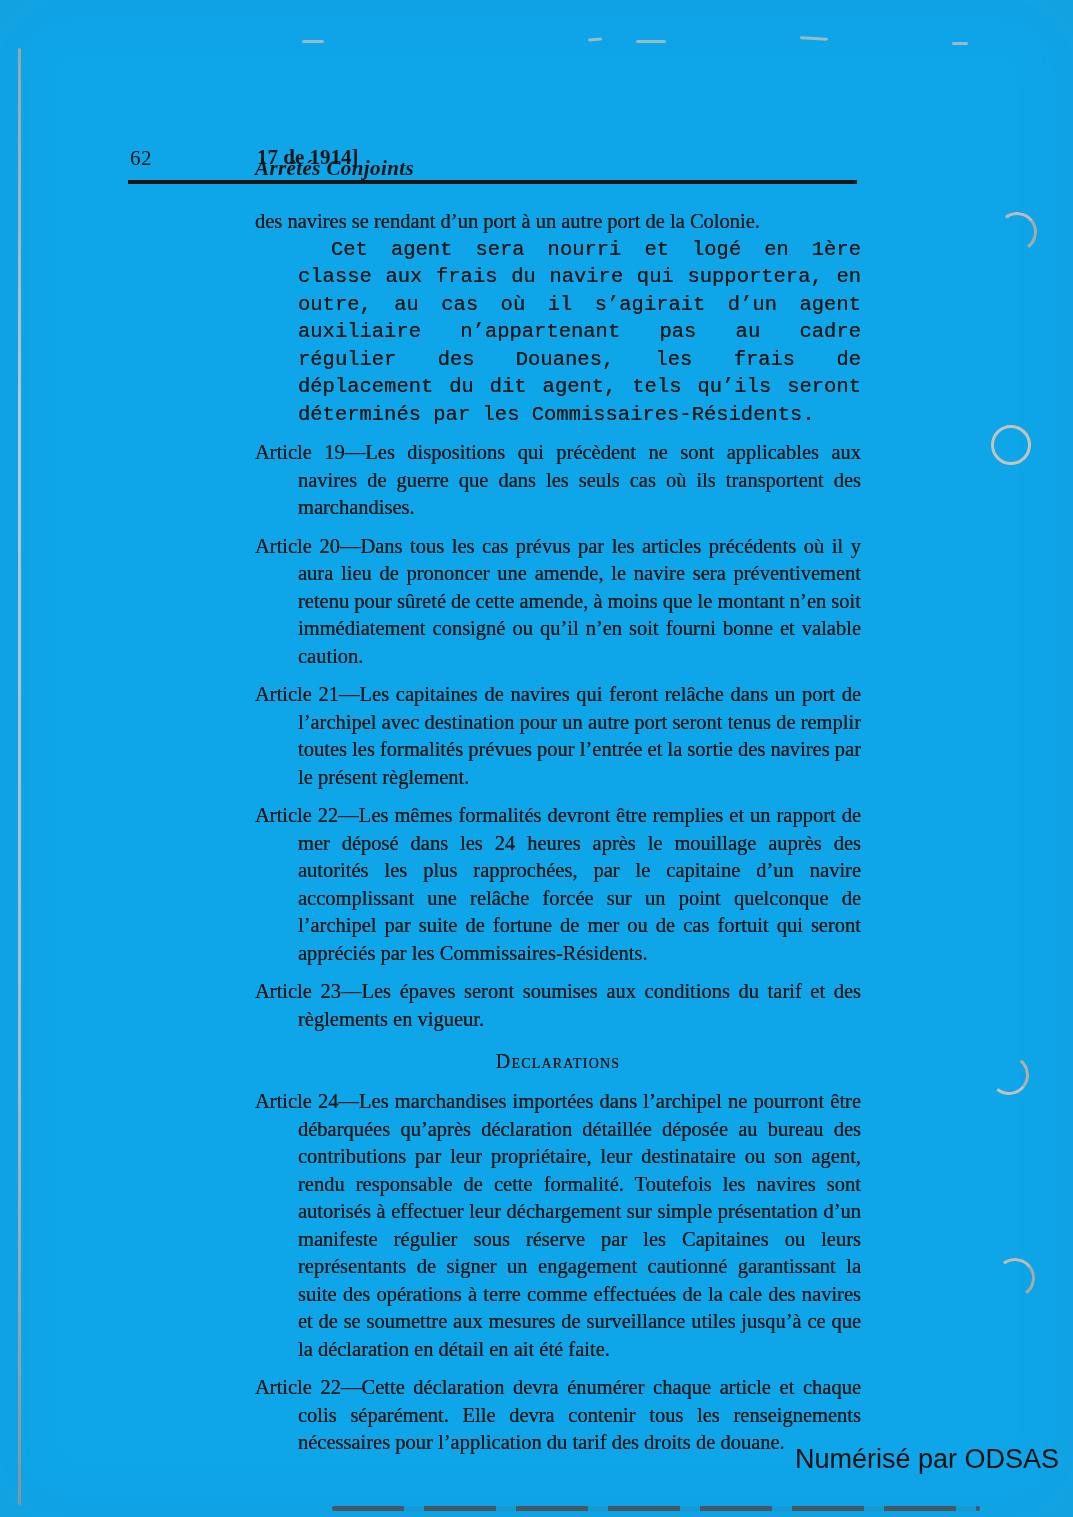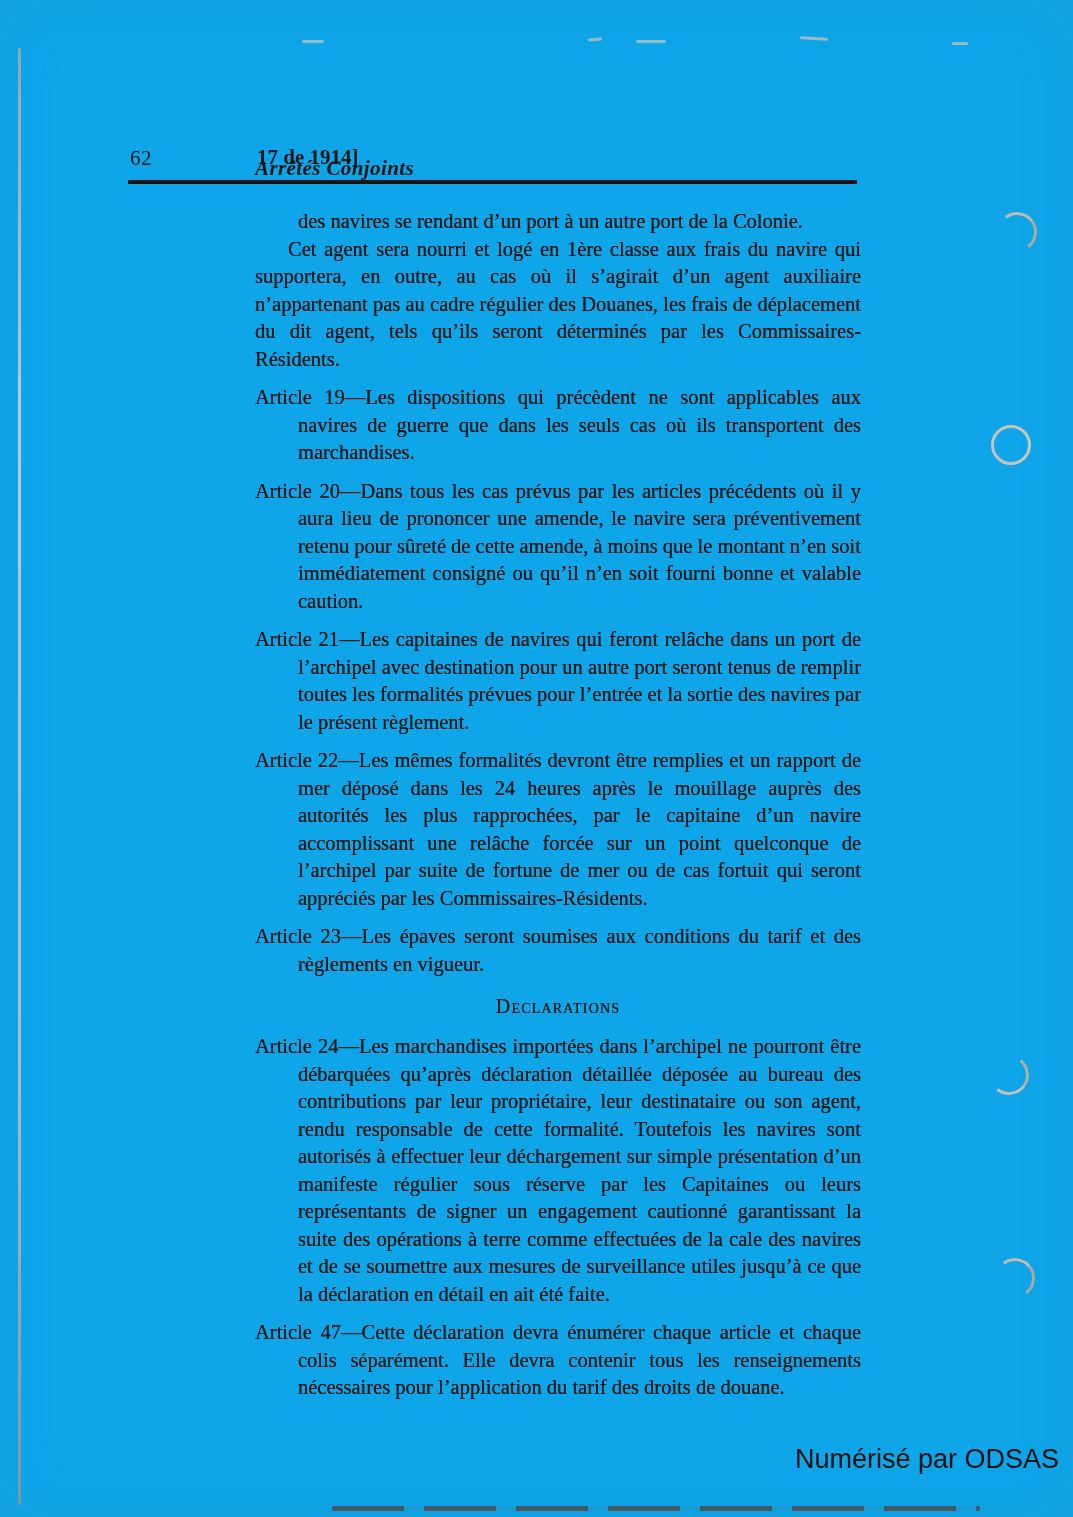--- a/index.html
+++ b/index.html
@@ -77,22 +77,22 @@
   .content {
     position: absolute;
     top: 208px; left: 255px; width: 606px;
     font-size: 20.5px;
     line-height: 27.5px;
     color: #1a1a1a;
     text-align: justify;
     text-shadow: 0 0 0.4px currentColor; 
   }
   .content p { margin: 0 0 11px 0; }
-  p.cont    { margin-left: 43px; margin-bottom: 0; }
-  p.opening { text-indent: 33px; }
+  p.cont    { margin-bottom: 0; }
+  p.opening { margin-left: 43px; text-indent: 33px; font-family: Liberation Mono, monospace; }
   p.article { padding-left: 43px; text-indent: -43px; }
   h3.section {
     margin: 15px 0 13px 0;
     text-align: center;
     font-size: 20px;
     line-height: 27px;
     font-weight: normal;
     font-variant: small-caps;
     letter-spacing: 1.2px;
     color: #1a1a1a;
@@ -129,21 +129,21 @@
   <div class="content">
     <p class="cont">des navires se rendant d’un port à un autre port de la Colonie.</p>
     <p class="opening">Cet agent sera nourri et logé en 1ère classe aux frais du navire qui supportera, en outre, au cas où il s’agirait d’un agent auxiliaire n’appartenant pas au cadre régulier des Douanes, les frais de déplacement du dit agent, tels qu’ils seront déterminés par les Commissaires-Résidents.</p>
     <p class="article">Article 19—Les dispositions qui précèdent ne sont applicables aux navires de guerre que dans les seuls cas où ils transportent des marchandises.</p>
     <p class="article">Article 20—Dans tous les cas prévus par les articles précédents où il y aura lieu de prononcer une amende, le navire sera préventivement retenu pour sûreté de cette amende, à moins que le montant n’en soit immédiatement consigné ou qu’il n’en soit fourni bonne et valable caution.</p>
     <p class="article">Article 21—Les capitaines de navires qui feront relâche dans un port de l’archipel avec destination pour un autre port seront tenus de remplir toutes les formalités prévues pour l’entrée et la sortie des navires par le présent règlement.</p>
     <p class="article">Article 22—Les mêmes formalités devront être remplies et un rapport de mer déposé dans les 24 heures après le mouillage auprès des autorités les plus rapprochées, par le capitaine d’un navire accomplissant une relâche forcée sur un point quelconque de l’archipel par suite de fortune de mer ou de cas fortuit qui seront appréciés par les Commissaires-Résidents.</p>
     <p class="article">Article 23—Les épaves seront soumises aux conditions du tarif et des règlements en vigueur.</p>
     <h3 class="section">Declarations</h3>
     <p class="article">Article 24—Les marchandises importées dans l’archipel ne pourront être débarquées qu’après déclaration détaillée déposée au bureau des contributions par leur propriétaire, leur destinataire ou son agent, rendu responsable de cette formalité. Toutefois les navires sont autorisés à effectuer leur déchargement sur simple présentation d’un manifeste régulier sous réserve par les Capitaines ou leurs représentants de signer un engagement cautionné garantissant la suite des opérations à terre comme effectuées de la cale des navires et de se soumettre aux mesures de surveillance utiles jusqu’à ce que la déclaration en détail en ait été faite.</p>
-    <p class="article">Article 47—Cette déclaration devra énumérer chaque article et chaque colis séparément. Elle devra contenir tous les renseignements nécessaires pour l’application du tarif des droits de douane.</p>
+    <p class="article">Article 22—Cette déclaration devra énumérer chaque article et chaque colis séparément. Elle devra contenir tous les renseignements nécessaires pour l’application du tarif des droits de douane.</p>
   </div>
 
   <div class="hole arc" style="top:212px; right:36px;"></div>
   <div class="hole ring" style="top:425px; right:42px;"></div>
   <div class="hole arc-low" style="top:1055px; right:44px;"></div>
   <div class="hole arc" style="top:1258px; right:38px;"></div>
 
   <div class="scan-credit">Numérisé par ODSAS</div>
   <div class="bottom-artifact"></div>
 

